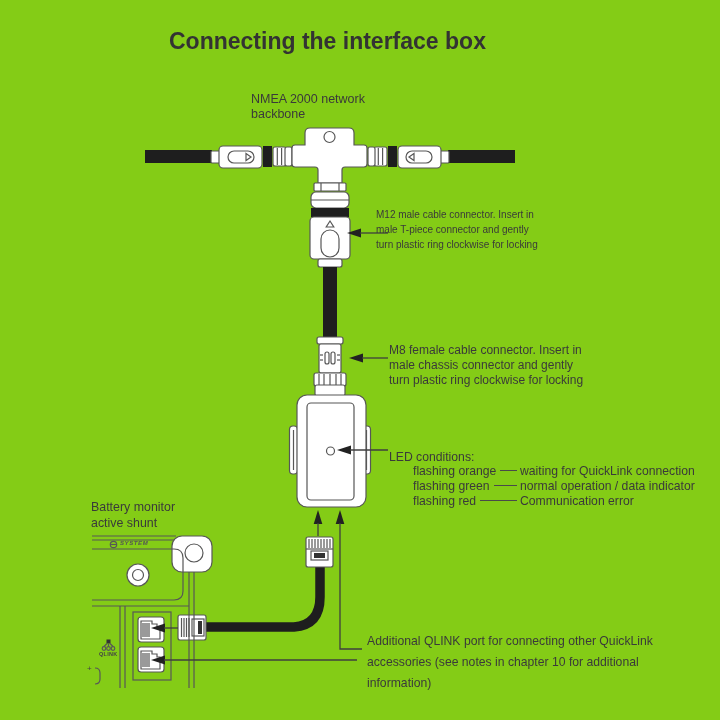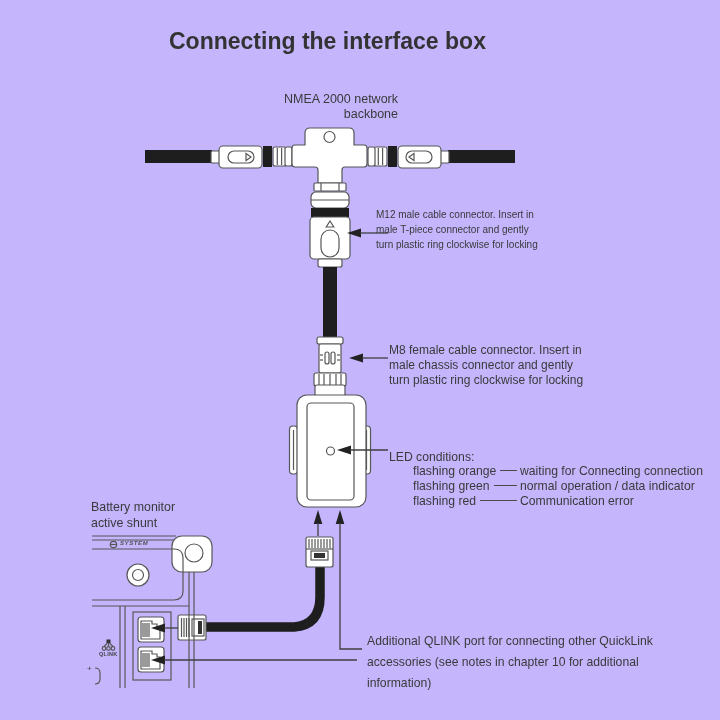--- a/index.html
+++ b/index.html
@@ -1,21 +1,21 @@
 <!DOCTYPE html>
 <html><head>
 <meta charset="utf-8">
 <style>
   html,body{margin:0;padding:0;background:#fff;}
-  #stage{position:relative;width:720px;height:720px;background:#c4b5fd;overflow:hidden;
+  #stage{position:relative;width:720px;height:720px;background:#84cc16;overflow:hidden;
          font-family:"Liberation Sans","DejaVu Sans",sans-serif;color:#3a3a3a;}
   #art{position:absolute;left:0;top:0;}
   .txt{position:absolute;white-space:pre-line;}
   .title{left:169px;top:28px;font-size:23px;font-weight:700;color:#333;}
-  .backbone-label{left:238px;top:92px;width:160px;text-align:right;font-size:12.5px;line-height:15px;}
+  .backbone-label{left:251px;top:92px;width:160px;text-align:left;font-size:12.5px;line-height:15px;}
   .m12-note{left:376px;top:207px;font-size:10px;line-height:15px;}
   .m8-note{left:389px;top:343px;font-size:12px;line-height:15px;}
   .led-title{left:389px;top:442px;font-size:12.2px;margin-top:8px;}
   .led-rows{position:absolute;left:389px;top:463px;width:288px;font-size:12.2px;margin-left:24px;}
   .led-row{display:grid;grid-template-columns:107px 1fr;height:15px;align-items:center;}
   .led-left{display:flex;align-items:center;height:15px;}
   .led-state{white-space:nowrap;}
   .led-line{flex:1;height:1.3px;background:#4a4a4a;margin:0 3px 0 4px;}
   .led-meaning{white-space:nowrap;}
   .battery-label{left:91px;top:500px;font-size:12.4px;line-height:15.5px;}
@@ -239,21 +239,21 @@
 turn plastic ring clockwise for locking</div>
 
   <div class="txt led-title">LED conditions:</div>
 
   <div class="led-rows">
     <div class="led-row">
       <span class="led-left">
         <span class="led-state">flashing orange</span>
         <span class="led-line"></span>
       </span>
-      <span class="led-meaning">waiting for Connecting connection</span>
+      <span class="led-meaning">waiting for QuickLink connection</span>
     </div>
     <div class="led-row">
       <span class="led-left">
         <span class="led-state">flashing green</span>
         <span class="led-line"></span>
       </span>
       <span class="led-meaning">normal operation / data indicator</span>
     </div>
     <div class="led-row">
       <span class="led-left">

